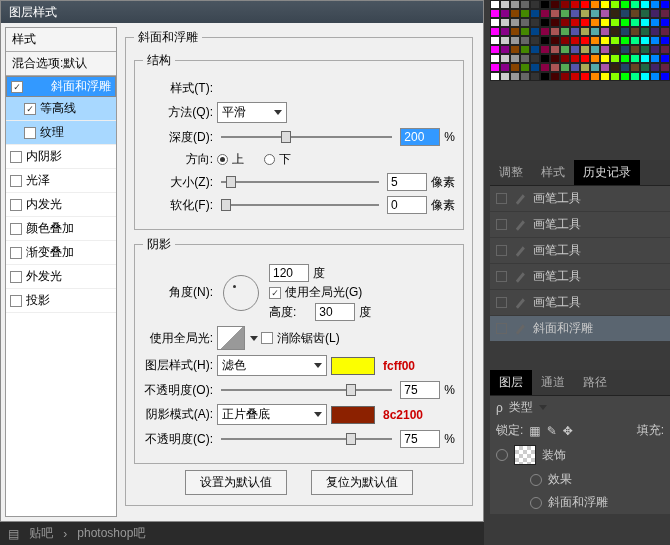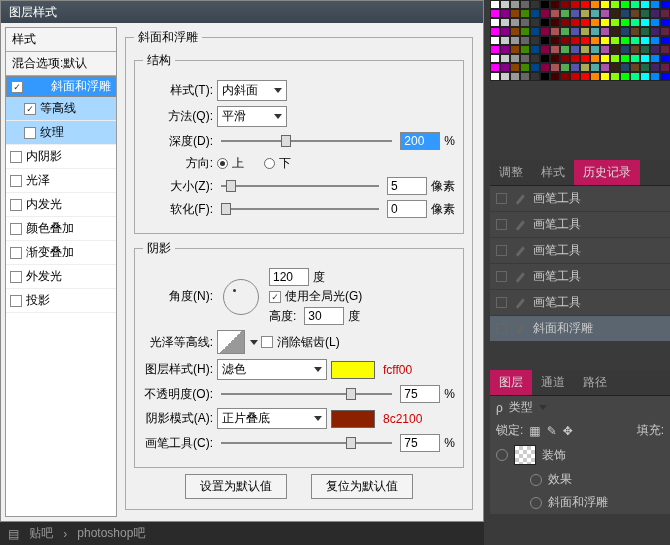--- a/index.html
+++ b/index.html
@@ -27,28 +27,28 @@
 .num.hl{background:#3399ff;color:#fff}
 .rad{width:11px;height:11px;border:1px solid #666;border-radius:50%;background:#fff;display:inline-flex;align-items:center;justify-content:center}
 .rad.on:after{content:"";width:5px;height:5px;background:#333;border-radius:50%}
 .angle{width:36px;height:36px;border:1px solid #888;border-radius:50%;position:relative;margin:0 6px}
 .angle:after{content:"";position:absolute;width:3px;height:3px;background:#333;border-radius:50%;top:9px;left:9px}
 .contour{width:28px;height:24px;border:1px solid #888;background:linear-gradient(135deg,#fff 50%,#999 50%);display:flex;align-items:center}
 .contour .dd{margin-left:32px}
 .swatch{width:44px;height:18px;border:1px solid #666}
 .btn{padding:3px 14px;border:1px solid #888;background:#f4f4f4}
 .btns{display:flex;gap:24px;justify-content:center;margin-top:6px}
-.anno{color:#c00;font-weight:normal;margin-left:4px}
+.anno{color:#c00;font-weight:bold;margin-left:4px}
 
 .palette{position:absolute;right:0;top:0;width:180px;height:88px;display:grid;grid-template-columns:repeat(18,1fr);grid-auto-rows:9px}
 .palette div{border:1px solid #222}
 .histpanel{position:absolute;right:0;top:160px;width:180px;background:#454545;color:#ccc}
 .tabs{display:flex;background:#383838;border-bottom:1px solid #222}
 .tab{padding:4px 9px;color:#aaa}
-.tab.act{background:#be185d;color:#ddd}
+.tab.act{background:#000000;color:#ddd}
 .hrow{display:flex;align-items:center;padding:4px 6px;gap:6px;border-bottom:1px solid #3a3a3a}
 .hchk{width:11px;height:11px;border:1px solid #666}
 .brush{width:14px;height:14px;background:#666;clip-path:polygon(20% 80%,70% 20%,85% 35%,35% 95%)}
 .layerpanel{position:absolute;right:0;top:370px;width:180px;background:#454545;color:#ccc}
 .lp-row{display:flex;align-items:center;gap:6px;padding:3px 6px;font-size:11px}
 .thumb2{width:22px;height:20px;background:repeating-conic-gradient(#ccc 0 25%,#fff 0 50%) 0 0/8px 8px;border:1px solid #222}
 .eye{width:12px;height:12px;border:1px solid #888;border-radius:50%}
 .footer{position:absolute;left:0;bottom:0;width:484px;height:23px;background:#2a2a2a;color:#999;padding:4px 8px;display:flex;gap:10px;align-items:center}
 </style>
 </head>
@@ -103,24 +103,20 @@
           </div>
         </div>
     </div>
     <div class="right">
       <fieldset>
         <legend>斜面和浮雕</legend>
         <fieldset>
           <legend>结构</legend>
           <div class="row">
               <span class="lbl">样式(T):</span>
-              <div class="sel">
-                <span>内斜面</span>
-                <span class="dd"></span>
-              </div>
             </div>
           <div class="row">
               <span class="lbl">方法(Q):</span>
               <div class="sel">
                 <span>平滑</span>
                 <span class="dd"></span>
               </div>
             </div>
           <div class="row">
               <span class="lbl">深度(D):</span>
@@ -163,28 +159,28 @@
               <div>
                 <div class="row" style="margin:0">
                   <span class="num">120</span>
                   <span>度</span>
                 </div>
                 <div class="row" style="margin:2px 0">
                   <span class="chk">✓</span>
                   <span>使用全局光(G)</span>
                 </div>
                 <div class="row" style="margin:0">
-                  <span style="margin-right:4px">高度:</span>
+                  <span style="margin-right:15px">高度:</span>
                   <span class="num">30</span>
                   <span>度</span>
                 </div>
               </div>
             </div>
           <div class="row">
-              <span class="lbl">光泽等高线:</span>
+              <span class="lbl">使用全局光:</span>
               <div class="contour">
                 <span class="dd"></span>
               </div>
               <span style="width:8px"></span>
               <span class="chk"></span>
               <span>消除锯齿(L)</span>
             </div>
           <div class="row">
               <span class="lbl">图层样式(H):</span>
               <div class="sel" style="min-width:110px">
@@ -205,21 +201,21 @@
           <div class="row">
               <span class="lbl">阴影模式(A):</span>
               <div class="sel" style="min-width:110px">
                 <span>正片叠底</span>
                 <span class="dd"></span>
               </div>
               <div class="swatch" style="background:#8c2100"></div>
               <span class="anno">8c2100</span>
             </div>
           <div class="row">
-              <span class="lbl">画笔工具(C):</span>
+              <span class="lbl">不透明度(C):</span>
               <div class="slider">
                 <div class="thumb" style="left:73%"></div>
               </div>
               <span class="num">75</span>
               <span>%</span>
             </div>
         </fieldset>
         <div class="btns">
           <button class="btn">设置为默认值</button>
           <button class="btn">复位为默认值</button>

